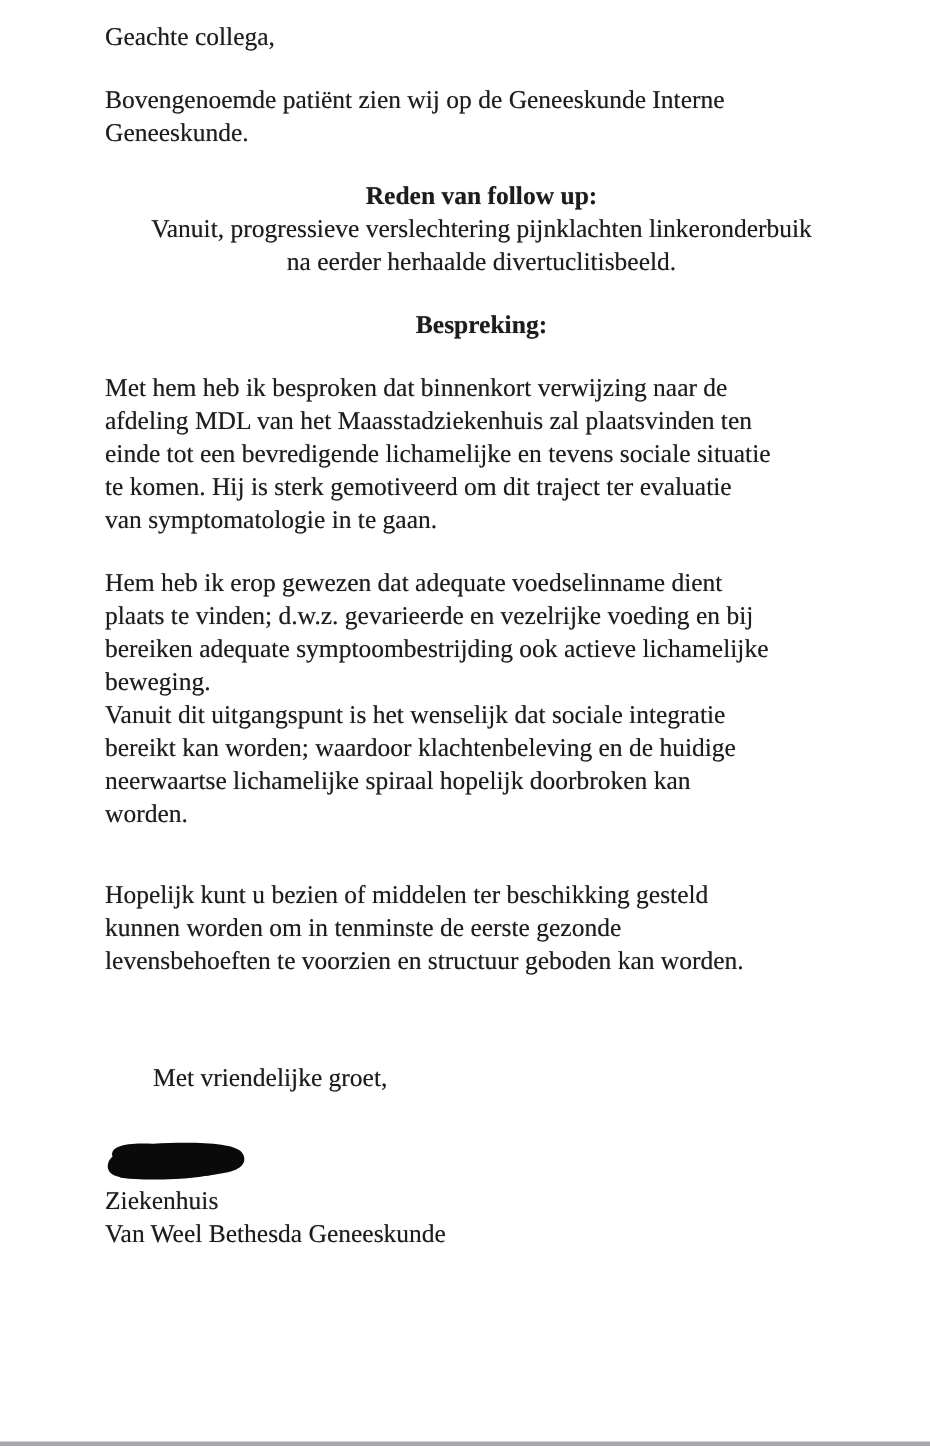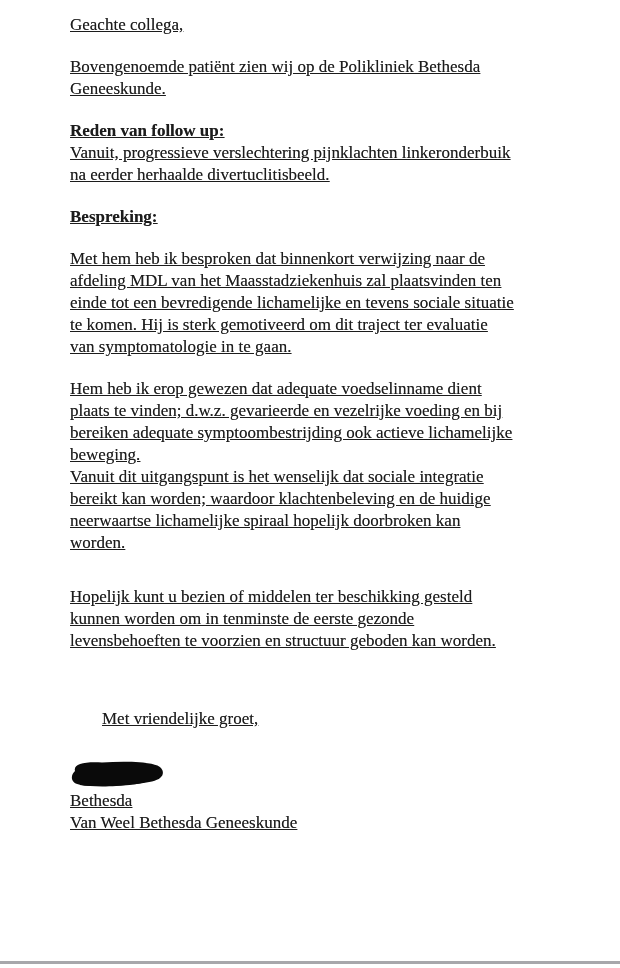--- a/index.html
+++ b/index.html
@@ -20,27 +20,26 @@
     top: 0;
     left: 0;
     width: 620px;
     height: 968px;
     padding: 14px 48px 0 70px;
     box-sizing: border-box;
     font-size: 17px;
     line-height: 22px;
     
     text-shadow: 0 0 0.5px rgba(25,25,25,0.55);
-    text-decoration: underline;
   }
   .para {
     margin: 0 0 20px 0;
     white-space: pre-line;
   }
-  .section { margin: 0 0 20px 0; }
+  .section { margin: 0 0 20px 0; text-align: center; }
   .section-heading {
     font-weight: bold;
     white-space: pre-line;
   }
   .section-body {
     white-space: pre-line;
   }
   .pre-closing { margin-bottom: 56px; margin-top: 32px; }
   .closing { margin-bottom: 0; margin-left: 32px; }
   .signature-block {
@@ -63,21 +62,21 @@
     background: #a7a7ab;
   }
 </style>
 </head>
 <body>
 
 <div class="page">
 
   <p class="para">Geachte collega,</p>
 
-  <p class="para">Bovengenoemde patiënt zien wij op de Polikliniek Bethesda
+  <p class="para">Bovengenoemde patiënt zien wij op de Geneeskunde Interne
 Geneeskunde.</p>
 
   <div class="section">
     <div class="section-heading">Reden van follow up:</div>
     <div class="section-body">Vanuit, progressieve verslechtering pijnklachten linkeronderbuik
 na eerder herhaalde divertuclitisbeeld.</div>
   </div>
 
   <div class="section">
     <div class="section-heading">Bespreking:</div>
@@ -104,19 +103,19 @@
 
   <p class="para closing">Met vriendelijke groet,</p>
 
   <div class="signature-block">
     <span class="redaction">
       <svg width="100" height="28" viewBox="0 0 100 28" aria-hidden="true">
         <path d="M7 11 C5 4, 16 1.5, 34 2.5 C58 1, 88 1.5, 93 8 C97 13, 95 19, 84 21.5 C62 26, 26 27.5, 11 24.5 C2 22.5, 2.5 15, 7 11 Z" fill="#0a0a0a"></path>
         <path d="M10 20 C30 25, 60 24, 80 21 C70 26, 30 28, 12 25 Z" fill="#0a0a0a"></path>
       </svg>
     </span>
-    <div class="sig-line">Bethesda</div>
+    <div class="sig-line">Ziekenhuis</div>
     <div class="sig-line">Van Weel Bethesda Geneeskunde</div>
   </div>
 
 </div>
 
 <div class="bottom-rule"></div>
 
 </body></html>

